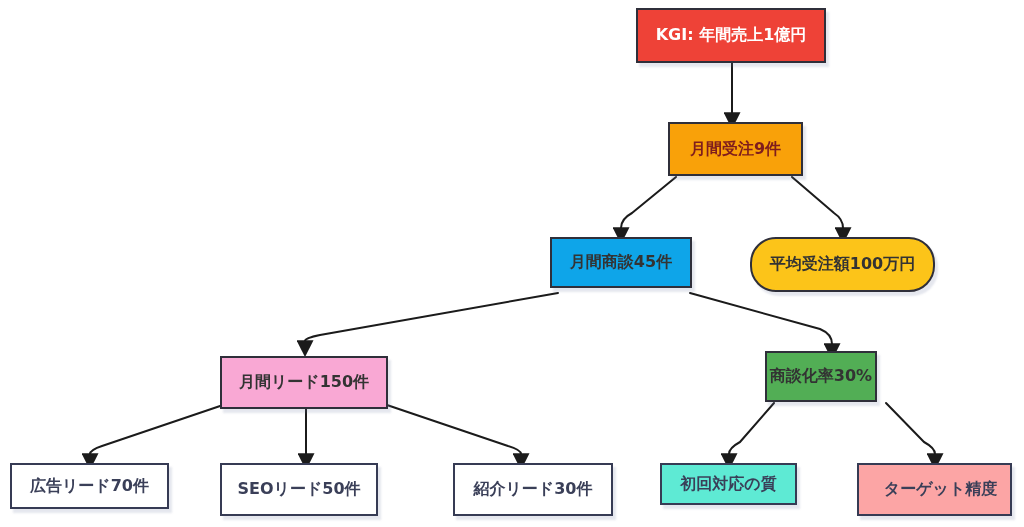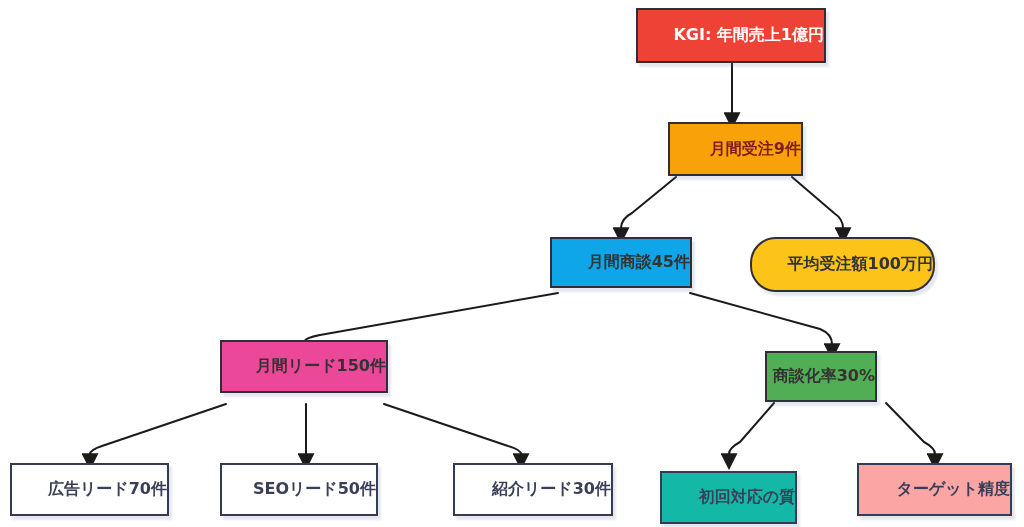--- a/index.html
+++ b/index.html
@@ -7,21 +7,21 @@
     position:relative;
     width:1024px;height:527px;
     background:#ffffff;
     font-family:"DejaVu Sans","Liberation Sans",sans-serif;
     overflow:hidden;
   }
   #edge-layer{position:absolute;left:0;top:0;width:1024px;height:527px;}
   .node{
     position:absolute;
     box-sizing:border-box;
-    display:flex;align-items:center;justify-content:flex-end;
+    display:flex;align-items:center;justify-content:center;
     border:2px solid #2f2f3a;
     font-size:16px;font-weight:600;
     white-space:nowrap;
     box-shadow:3px 4px 2px rgba(110,120,160,0.18);
   }
   .edge{fill:none;stroke:#1b1b1b;stroke-width:2;stroke-linecap:round;stroke-linejoin:round;}
 </style>
 </head>
 <body>
 
@@ -51,35 +51,35 @@
       </div>
       <div class="node" style="left: 668px; top: 122px; width: 135px; height: 54px; background: rgb(249, 161, 9); color: #7f1d1d; border-color: rgb(47, 47, 58);">
         <span>月間受注9件</span>
       </div>
       <div class="node" style="left: 550px; top: 237px; width: 142px; height: 51px; background: #0ea5e9; color: rgb(51, 51, 51); border-color: rgb(47, 47, 58);">
         <span>月間商談45件</span>
       </div>
       <div class="node" style="left: 750px; top: 237px; width: 185px; height: 55px; background: rgb(252, 196, 25); color: rgb(51, 51, 51); border-color: rgb(47, 47, 58); border-radius: 26px;">
         <span>平均受注額100万円</span>
       </div>
-      <div class="node" style="left: 220px; top: 340px; width: 168px; height: 53px; background: #ec4899; color: rgb(51, 51, 51); border-color: rgb(47, 47, 58);">
+      <div class="node" style="left: 220px; top: 356px; width: 168px; height: 53px; background: #f9a8d4; color: rgb(51, 51, 51); border-color: rgb(47, 47, 58);">
         <span>月間リード150件</span>
       </div>
       <div class="node" style="left: 765px; top: 351px; width: 112px; height: 51px; background: rgb(82, 174, 85); color: rgb(51, 51, 51); border-color: rgb(47, 47, 58);">
         <span>商談化率30%</span>
       </div>
-      <div class="node" style="left: 10px; top: 463px; width: 159px; height: 53px; background: rgb(255, 255, 255); color: rgb(58, 63, 88); border-color: rgb(54, 59, 84);">
+      <div class="node" style="left: 10px; top: 463px; width: 159px; height: 46px; background: rgb(255, 255, 255); color: rgb(58, 63, 88); border-color: rgb(54, 59, 84);">
         <span>広告リード70件</span>
       </div>
       <div class="node" style="left: 220px; top: 463px; width: 158px; height: 53px; background: rgb(255, 255, 255); color: rgb(58, 63, 88); border-color: rgb(54, 59, 84);">
         <span>SEOリード50件</span>
       </div>
       <div class="node" style="left: 453px; top: 463px; width: 160px; height: 53px; background: rgb(255, 255, 255); color: rgb(58, 63, 88); border-color: rgb(54, 59, 84);">
         <span>紹介リード30件</span>
       </div>
-      <div class="node" style="left: 660px; top: 463px; width: 137px; height: 53px; background: #14b8a6; color: rgb(58, 63, 88); border-color: rgb(54, 59, 84); margin-top: 8px;">
+      <div class="node" style="left: 660px; top: 463px; width: 137px; height: 42px; background: #5eead4; color: rgb(58, 63, 88); border-color: rgb(54, 59, 84);">
         <span>初回対応の質</span>
       </div>
       <div class="node" style="left: 857px; top: 463px; width: 155px; height: 53px; background: #fca5a5; color: rgb(58, 63, 88); border-color: rgb(54, 59, 84); padding-left: 12px;">
         <span>ターゲット精度</span>
       </div>
     </div>
 </div>
 
 </body></html>

